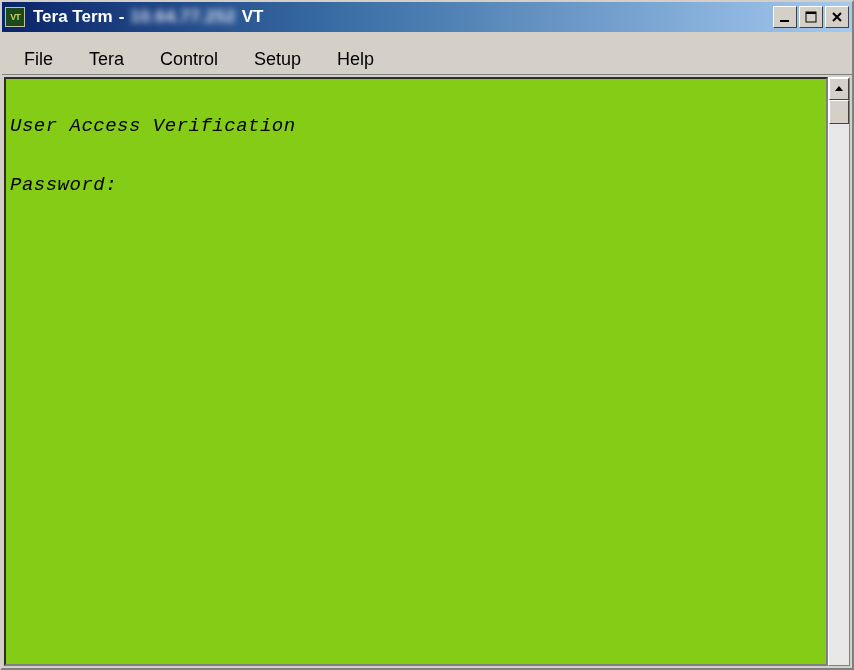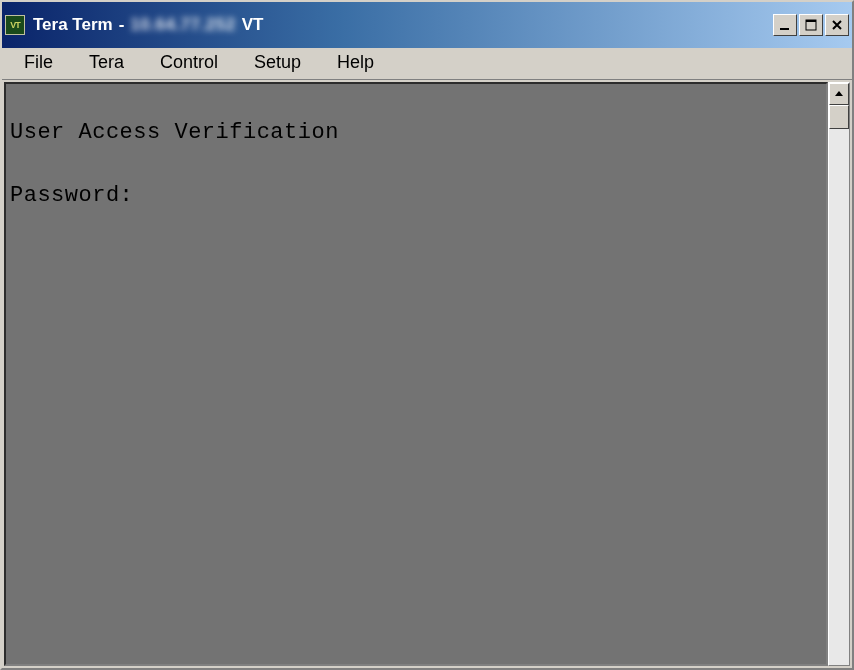--- a/index.html
+++ b/index.html
@@ -13,21 +13,21 @@
     .window {
       width: 854px;
       height: 670px;
       border: 2px solid #808080;
       border-top-color: #d4d0c8;
       border-left-color: #d4d0c8;
       display: flex;
       flex-direction: column;
     }
     .titlebar {
-      height: 46px;
+      height: 30px;
       background: linear-gradient(to right, #0a246a 0%, #3a6ea5 40%, #a6caf0 100%);
       display: flex;
       align-items: center;
       padding: 0 3px;
       color: #fff;
       font-size: 17px;
       font-weight: bold;
     }
     .titlebar .appicon {
       width: 20px;
@@ -63,53 +63,54 @@
       border-top-color: #fff;
       border-left-color: #fff;
       display: flex;
       align-items: center;
       justify-content: center;
       font-family: Arial, sans-serif;
     }
     .winbtn svg { display: block; }
 
     .menubar {
-      height: 32px;
-      background: #d4d0c8;
-      display: flex;
-      align-items: flex-start;
+      height: 43px;
+      background: #d4d0c8;
+      display: flex;
+      align-items: flex-end;
       padding: 0 4px;
       border-bottom: 1px solid #808080;
       gap: 0;
     }
     .menuitem {
       padding: 4px 18px;
       font-size: 18px;
       color: #000;
       font-family: Tahoma, Arial, sans-serif;
     }
 
     .client {
       flex: 1;
       display: flex;
       background: #d4d0c8;
       padding: 2px;
     }
     .terminal {
       flex: 1;
-      background: #737373;
+      background: #84cc16;
       border: 2px inset #808080;
       padding: 6px 4px;
       font-family: "Courier New", "OCR A Extended", monospace;
-      font-size: 22px;
+      font-size: 19px;
       color: #000;
       line-height: 1.4;
       white-space: pre;
       overflow: hidden;
       letter-spacing: 0.5px;
+      font-style: italic;
     }
     .terminal .line2 { margin-top: 28px; }
     .terminal .line3 { margin-top: 32px; }
 
     .scrollbar {
       width: 22px;
       background: #d4d0c8;
       display: flex;
       flex-direction: column;
       border: 1px solid #808080;

